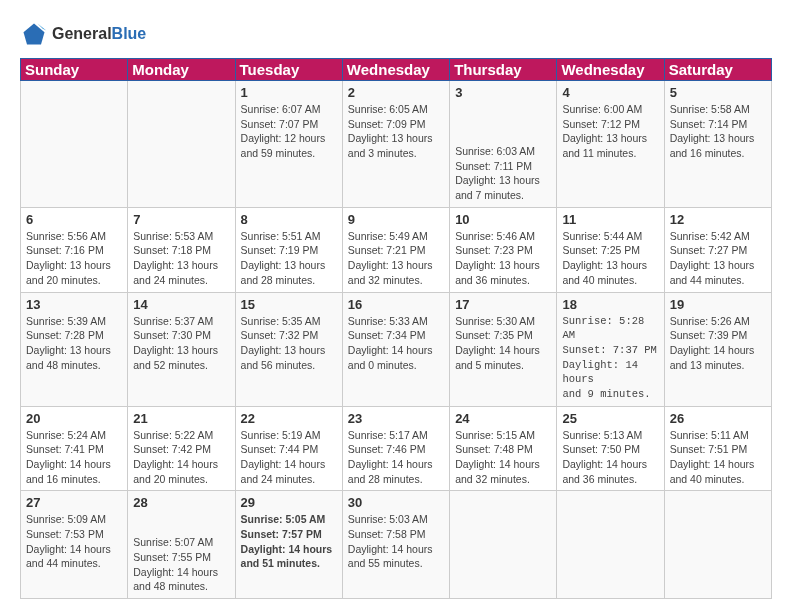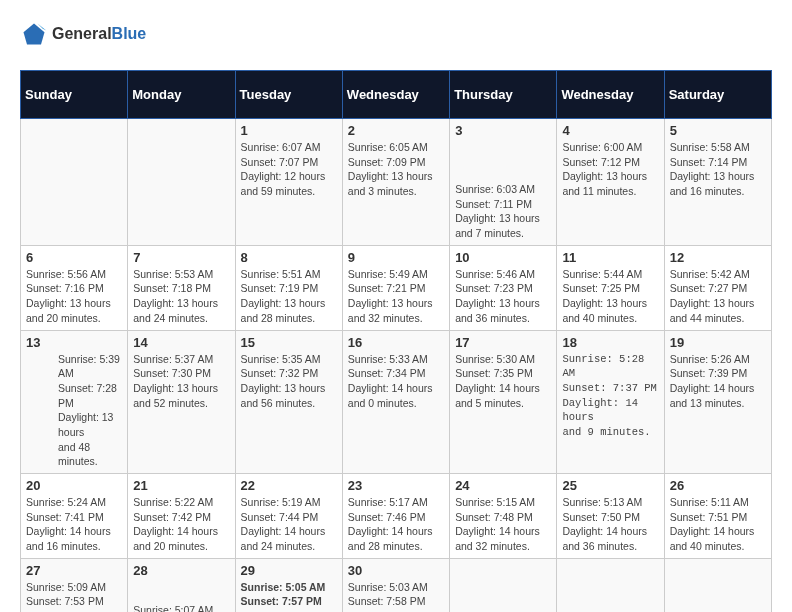--- a/index.html
+++ b/index.html
@@ -7,21 +7,21 @@
       font-family: Arial, sans-serif;
       background: #fff;
       width: 792px;
       min-height: 612px;
       padding: 20px;
     }
     .header {
       display: flex;
       justify-content: space-between;
       align-items: flex-start;
-      margin-bottom: 22px;
+      margin-bottom: 10px;
     }
     .logo {
       display: flex;
       align-items: center;
       gap: 4px;
     }
     .logo-icon {
       width: 28px;
       height: 28px;
     }
@@ -36,25 +36,25 @@
     .subtitle {
       font-size: 14px;
       color: #555;
     }
     table {
       width: 100%;
       border-collapse: collapse;
       table-layout: fixed;
     }
     thead tr th {
-      background-color: #0f172a;
+      background-color: #be185d;
       color: white;
-      font-size: 13px;
+      font-size: 15px;
       font-weight: bold;
-      padding: 16px 4px;
+      padding: 2px 4px;
       text-align: left;
       border: 1px solid #2a5da5;
     }
     tbody tr td {
       border: 1px solid #ccc;
       vertical-align: top;
       padding: 4px 5px;
       font-size: 11px;
       color: #333;
       height: 80px;
@@ -192,21 +192,21 @@
           <span class="day-number">12</span>
           <div class="day-info" style="white-space: pre-line;">Sunrise: 5:42 AM
 Sunset: 7:27 PM
 Daylight: 13 hours
 and 44 minutes.</div>
         </td>
       </tr>
       <tr>
         <td>
           <span class="day-number">13</span>
-          <div class="day-info" style="white-space: pre-line; margin-left: 32px;">Sunrise: 5:39 AM
+          <div class="day-info" style="white-space: pre-line;">Sunrise: 5:39 AM
 Sunset: 7:28 PM
 Daylight: 13 hours
 and 48 minutes.</div>
         </td>
         <td>
           <span class="day-number">14</span>
           <div class="day-info" style="white-space: pre-line;">Sunrise: 5:37 AM
 Sunset: 7:30 PM
 Daylight: 13 hours
 and 52 minutes.</div>

